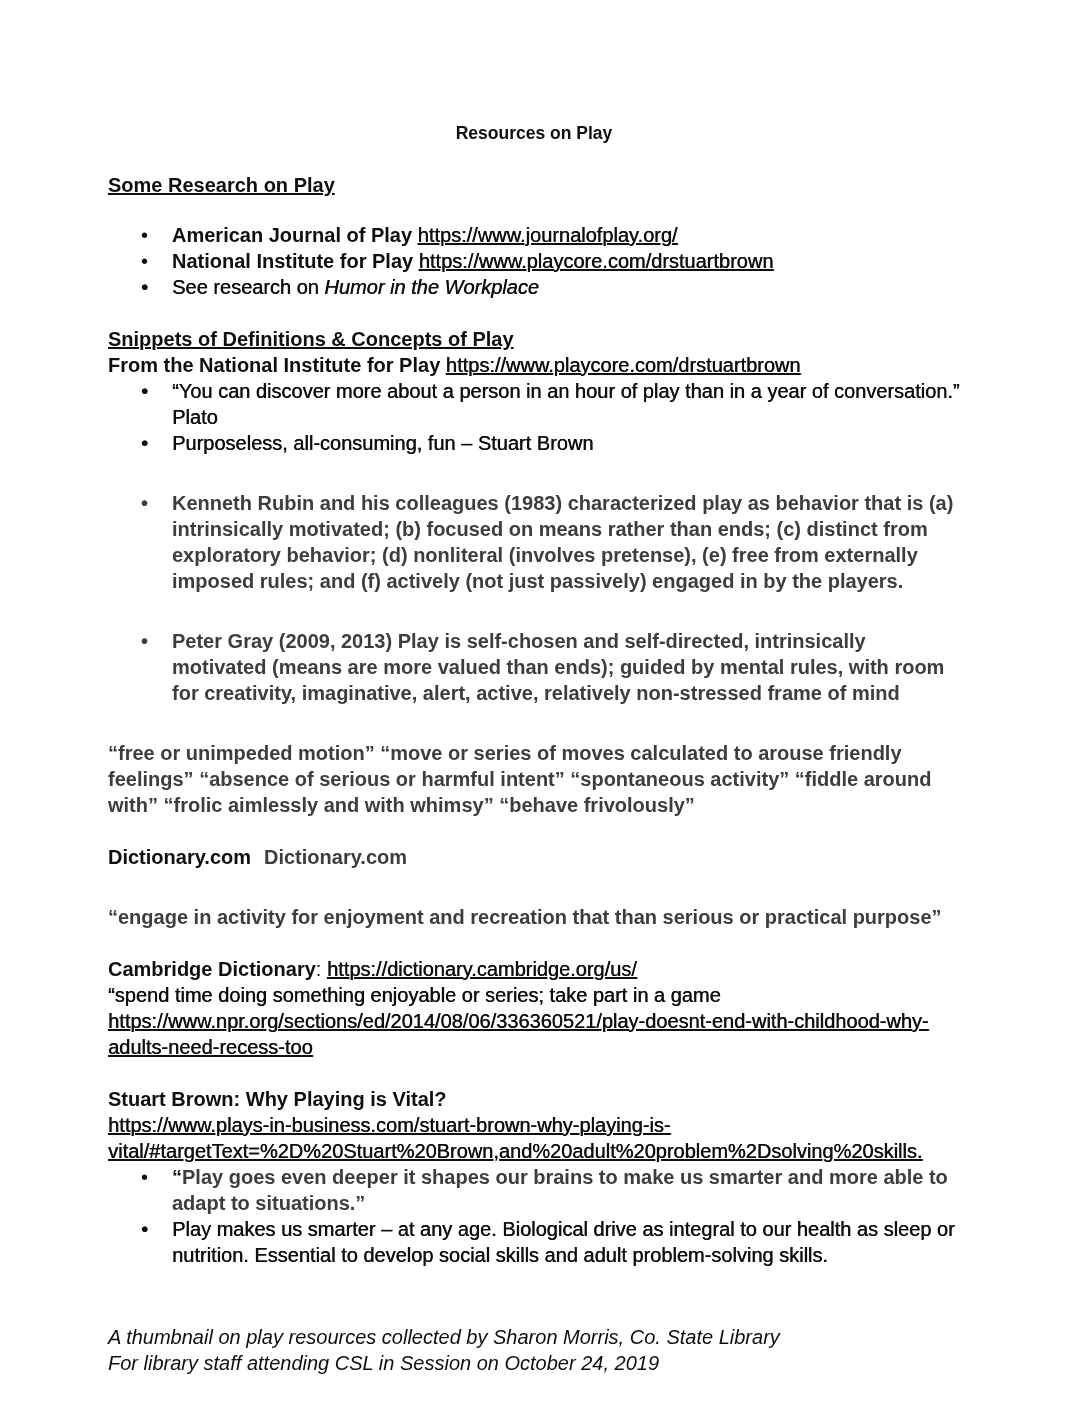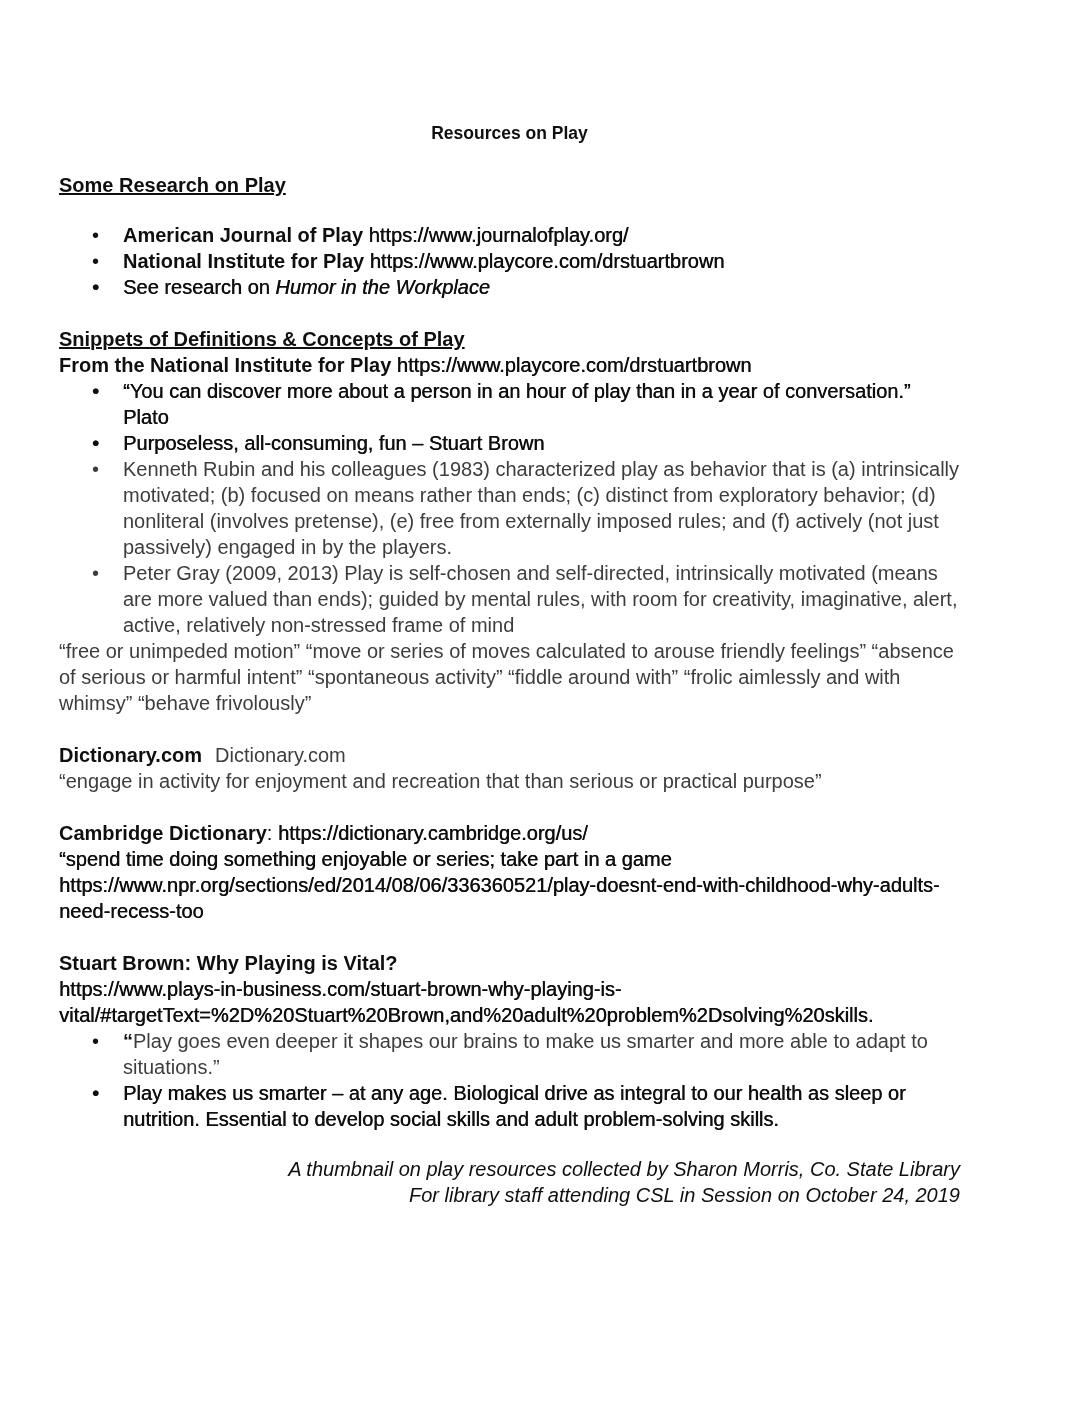--- a/index.html
+++ b/index.html
@@ -1,21 +1,21 @@
 <!DOCTYPE html>
 <html><head>
 <meta charset="utf-8">
 <style>
   html, body { margin: 0; padding: 0; background: #ffffff; }
   .page {
     position: relative;
     width: 1088px;
     height: 1408px;
     box-sizing: border-box;
-    padding: 120px 128px 0 59px;
+    padding: 120px 128px 0 108px;
     background: #ffffff;
     font-family: "Liberation Sans", sans-serif;
     font-size: 17px;
     line-height: 26px;
     color: #0f0f0f;
     overflow: hidden;
   }
   p, h1, h2, ul, li { margin: 0; padding: 0; font-size: 20px; font-weight: normal; }
   h1.doc-title {
     text-align: center;
@@ -24,44 +24,44 @@
     margin-bottom: 26px;
   }
   .heading {
     font-weight: 700;
     text-decoration: underline;
   }
   .b { font-weight: 700; }
   
   .m { text-shadow: 0.45px 0 0 currentColor; }
   
-  .lt { color: #3d3d3d; text-shadow: none; font-weight: 400; }
+  .lt { color: #3d3d3d; text-shadow: none; font-weight: 700; margin-top: 34px; }
   a.link {
     color: inherit;
+    text-decoration: underline;
     cursor: pointer;
   }
   ul.bullets { list-style: none; }
   ul.bullets > li {
     position: relative;
     padding-left: 64px;
     overflow-wrap: break-word;
   }
   ul.bullets > li::before {
     content: "\2022";
     position: absolute;
     left: 33px;
     top: 0;
   }
   .sp  { margin-top: 26px; }  
   .sp-sm { margin-top: 24px; }
   .wrapurl { overflow-wrap: break-word; }
   .gap-left { margin-left: 13px; }
   .footer {
-    margin-top: 24px;
-    text-align: right;
+    margin-top: 56px;
     font-style: italic;
   }
 </style>
 </head>
 <body>
 
 <div class="page">
 
   <h1 class="doc-title">Resources on Play</h1>
 

